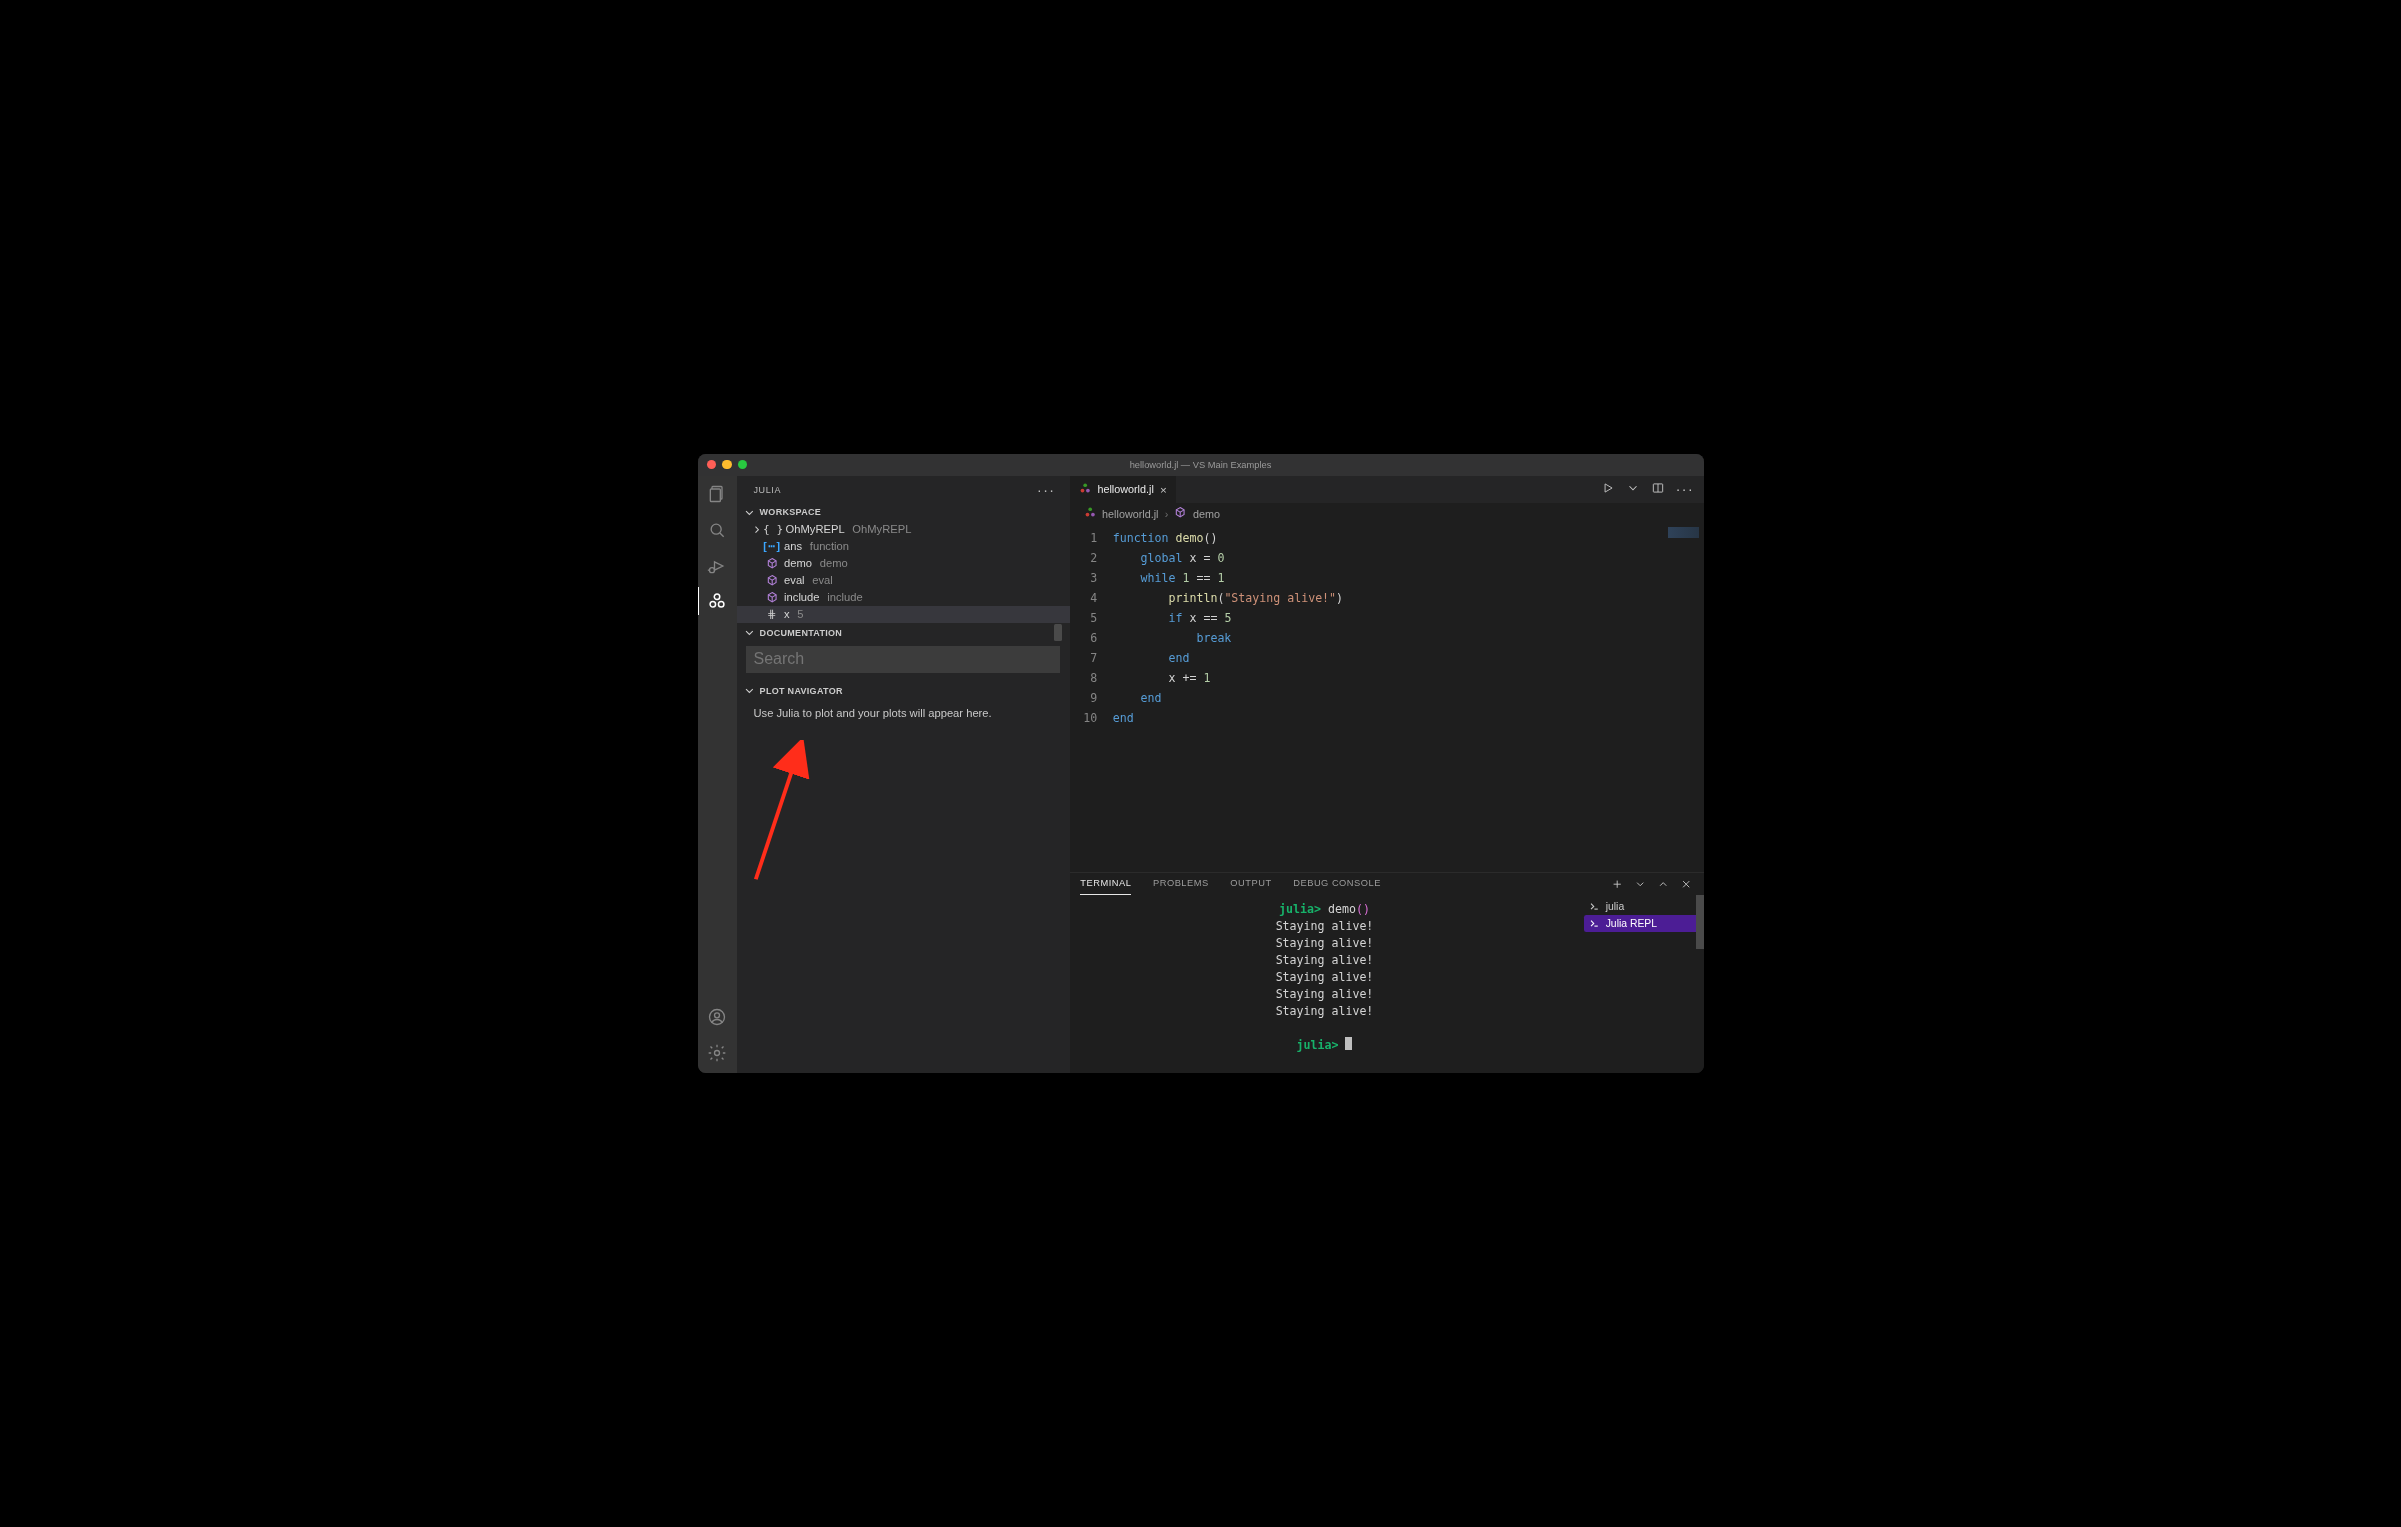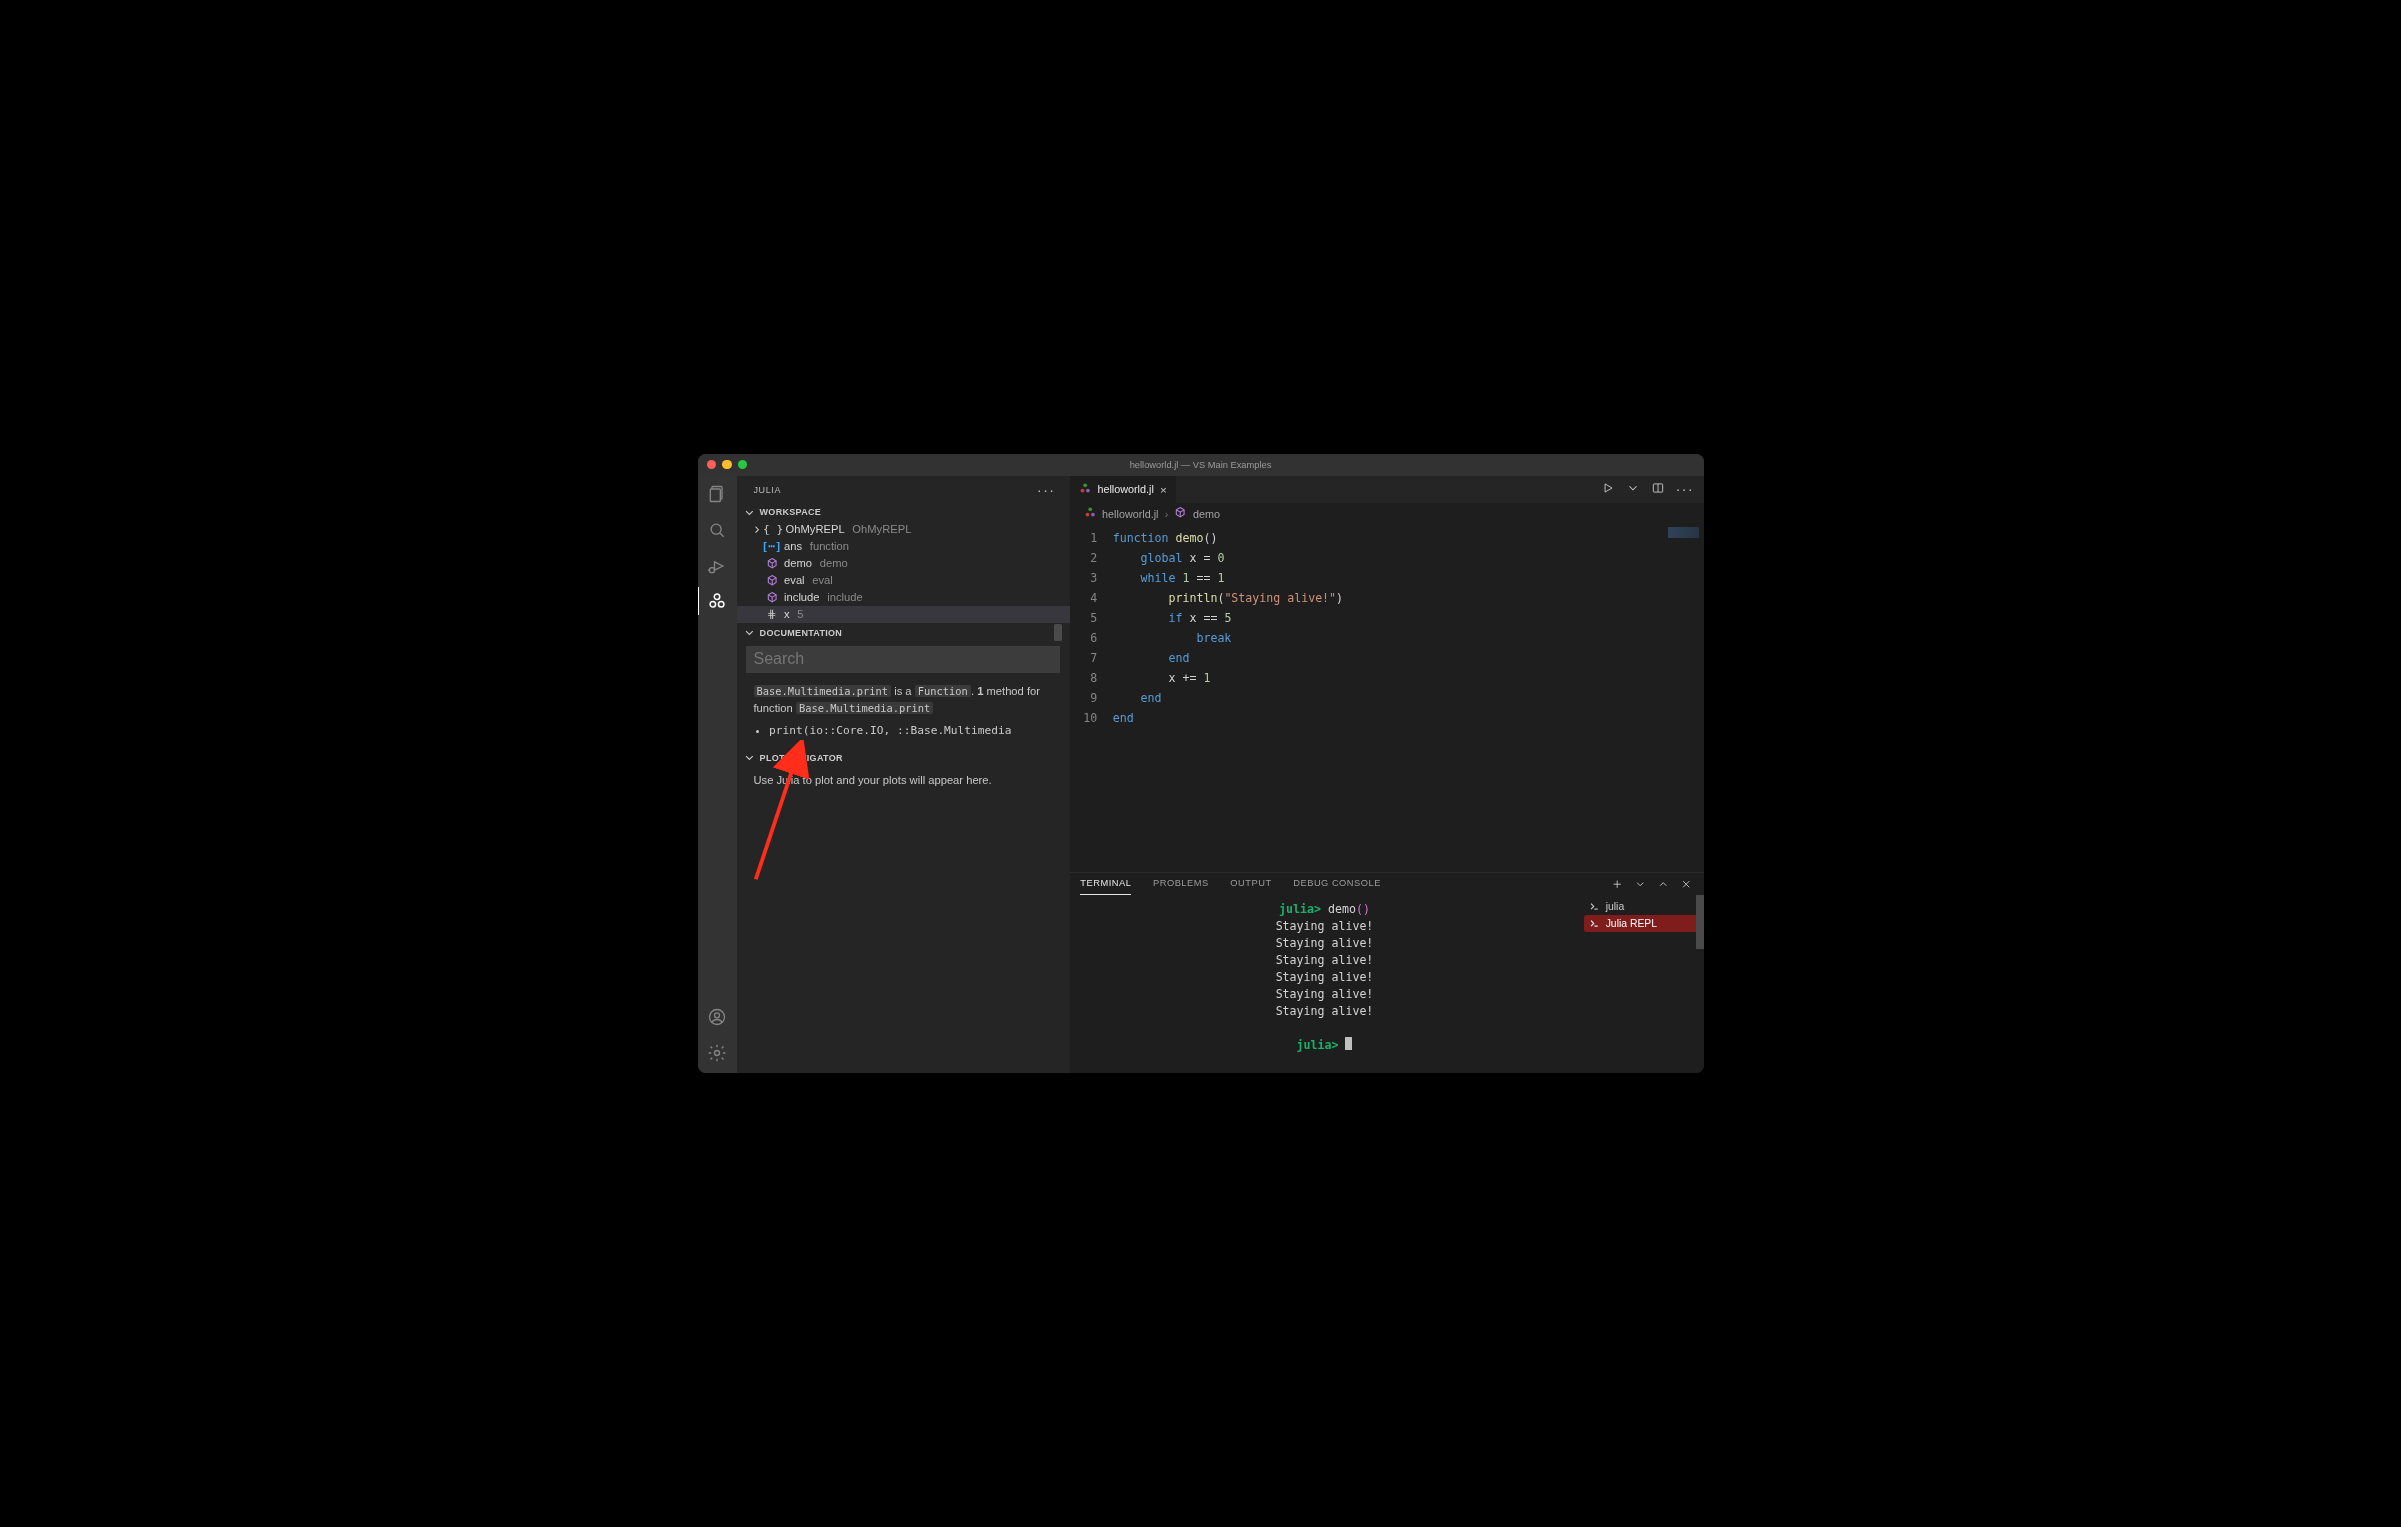--- a/index.html
+++ b/index.html
@@ -165,21 +165,21 @@
   }
   .term-prompt{color:#17b26a;font-weight:bold;}
   .term-call-fn{color:#d4d4d4;}
   .term-call-par{color:#da70d6;}
   .cursor{display:inline-block;width:7px;height:13px;background:#bfbfbf;vertical-align:-1.5px;}
   .term-side {
     width:124px; padding:3.1px 4.6px 0 4.6px; font-size:10.4px; color:#ccc;
     position:relative;
   }
   .term-item{display:flex;align-items:center;gap:6.2px;padding:3.1px 4.6px;border-radius:2.3px;}
-  .term-item.sel{background:#7f1d1d;color:#fff;}
+  .term-item.sel{background:#4c1d95;color:#fff;}
   .term-item svg{width:10.8px;height:10.8px;}
   .term-side .sb{position:absolute;right:0;top:0;width:7.7px;height:54px;background:#4a4a4a;}
 
   
   .statusbar {
     height:18.6px; background:#007acc; color:#fff; font-size:10px;
     display:flex; align-items:center; padding:0 9.3px; gap:14px;
     flex-shrink:0;
   }
   .statusbar .right{margin-left:auto;display:flex;gap:14px;}
@@ -320,26 +320,20 @@
 
       <div class="section-hdr" style="margin-top:1.5px">
         <svg class="chev" viewBox="0 0 16 16" stroke="currentColor" fill="none" stroke-width="1.6">
             <polyline points="3,6 8,11 13,6"></polyline>
           </svg>
         <span>DOCUMENTATION</span>
       </div>
       <div class="doc-search" style="position:relative">
         <input type="text" placeholder="Search" style="">
         <div class="scroll-thumb" style="right:-1.5px;top:-21.7px;height:17px"></div>
-      </div>
-      <div class="doc-body">
-        <span><code>Base.Multimedia.print</code><span> is a </span><code>Function</code><span>. </span><b>1</b><span> method for function </span><code>Base.Multimedia.print</code></span>
-        <ul>
-            <li style="font-family:'SF Mono',Menlo,monospace">print(io::Core.IO, ::Base.Multimedia</li>
-          </ul>
       </div>
 
       <div class="section-hdr" style="margin-top:3.1px">
         <svg class="chev" viewBox="0 0 16 16" stroke="currentColor" fill="none" stroke-width="1.6">
             <polyline points="3,6 8,11 13,6"></polyline>
           </svg>
         <span>PLOT NAVIGATOR</span>
       </div>
       <div class="plot-body">Use Julia to plot and your plots will appear here.</div>
     </div>

